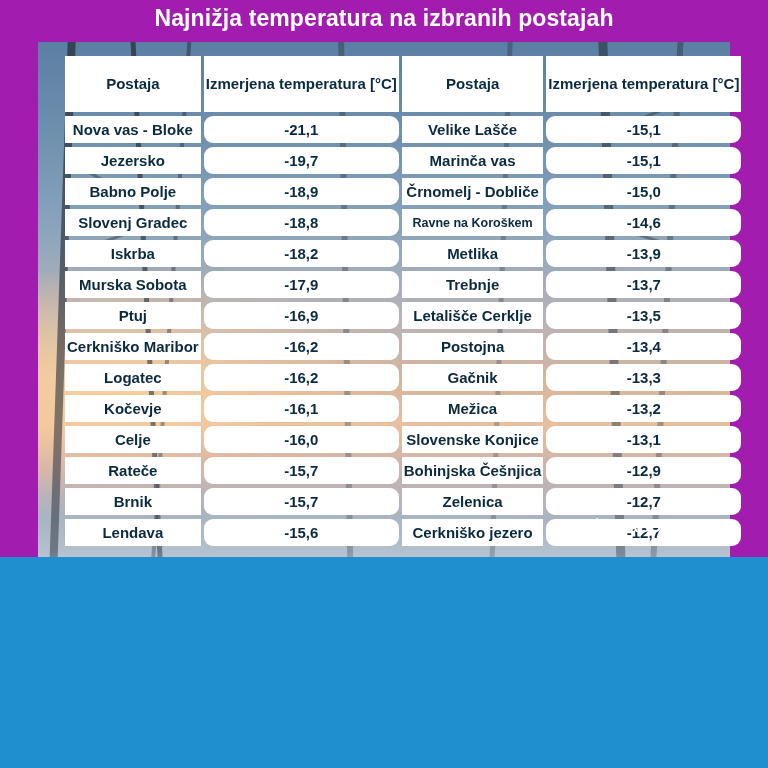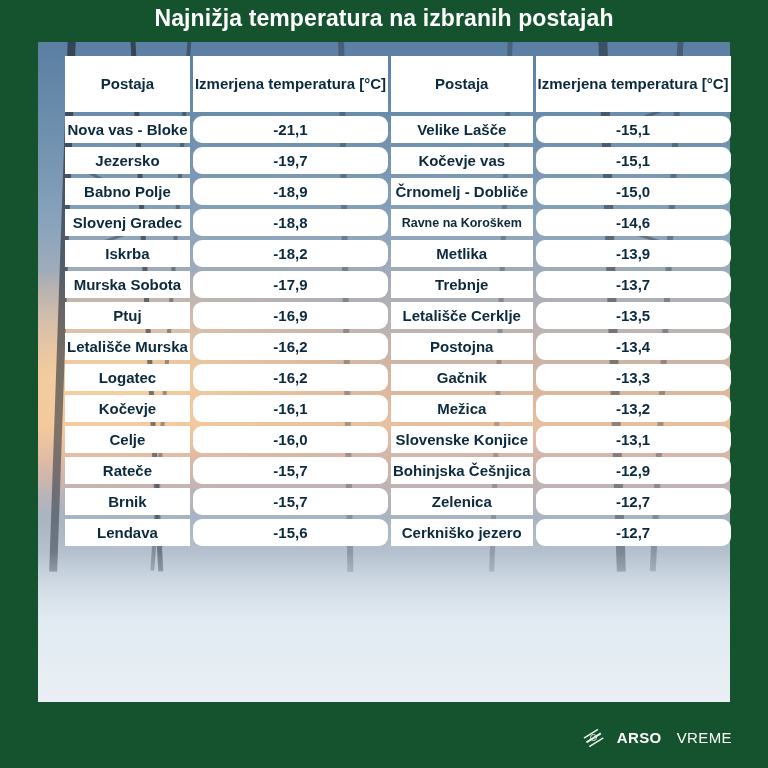--- a/index.html
+++ b/index.html
@@ -8,22 +8,22 @@
     width: 768px;
     height: 768px;
     overflow: hidden;
     background: #1f8fd0;
     font-family: "Liberation Sans", sans-serif;
   }
 
   #page {
     position: relative;
     width: 768px;
-    height: 768px;
-    background: #14532d;
+    height: 557px;
+    background: #a21caf;
     overflow: hidden;
   }
 
   
   .photo {
     position: absolute;
     left: 38px;
     top: 42px;
     width: 692px;
     height: 660px;
@@ -209,21 +209,21 @@
     <tbody>
       <tr>
         <td class="station">Nova vas - Bloke</td>
         <td class="value">-21,1</td>
         <td class="station">Velike Lašče</td>
         <td class="value">-15,1</td>
       </tr>
       <tr>
         <td class="station">Jezersko</td>
         <td class="value">-19,7</td>
-        <td class="station">Kočevje vas</td>
+        <td class="station">Marinča vas</td>
         <td class="value">-15,1</td>
       </tr>
       <tr>
         <td class="station">Babno Polje</td>
         <td class="value">-18,9</td>
         <td class="station">Črnomelj - Dobliče</td>
         <td class="value">-15,0</td>
       </tr>
       <tr>
         <td class="station">Slovenj Gradec</td>
@@ -243,21 +243,21 @@
         <td class="station">Trebnje</td>
         <td class="value">-13,7</td>
       </tr>
       <tr>
         <td class="station">Ptuj</td>
         <td class="value">-16,9</td>
         <td class="station">Letališče Cerklje</td>
         <td class="value">-13,5</td>
       </tr>
       <tr>
-        <td class="station">Letališče Murska</td>
+        <td class="station">Cerkniško Maribor</td>
         <td class="value">-16,2</td>
         <td class="station">Postojna</td>
         <td class="value">-13,4</td>
       </tr>
       <tr>
         <td class="station">Logatec</td>
         <td class="value">-16,2</td>
         <td class="station">Gačnik</td>
         <td class="value">-13,3</td>
       </tr>

